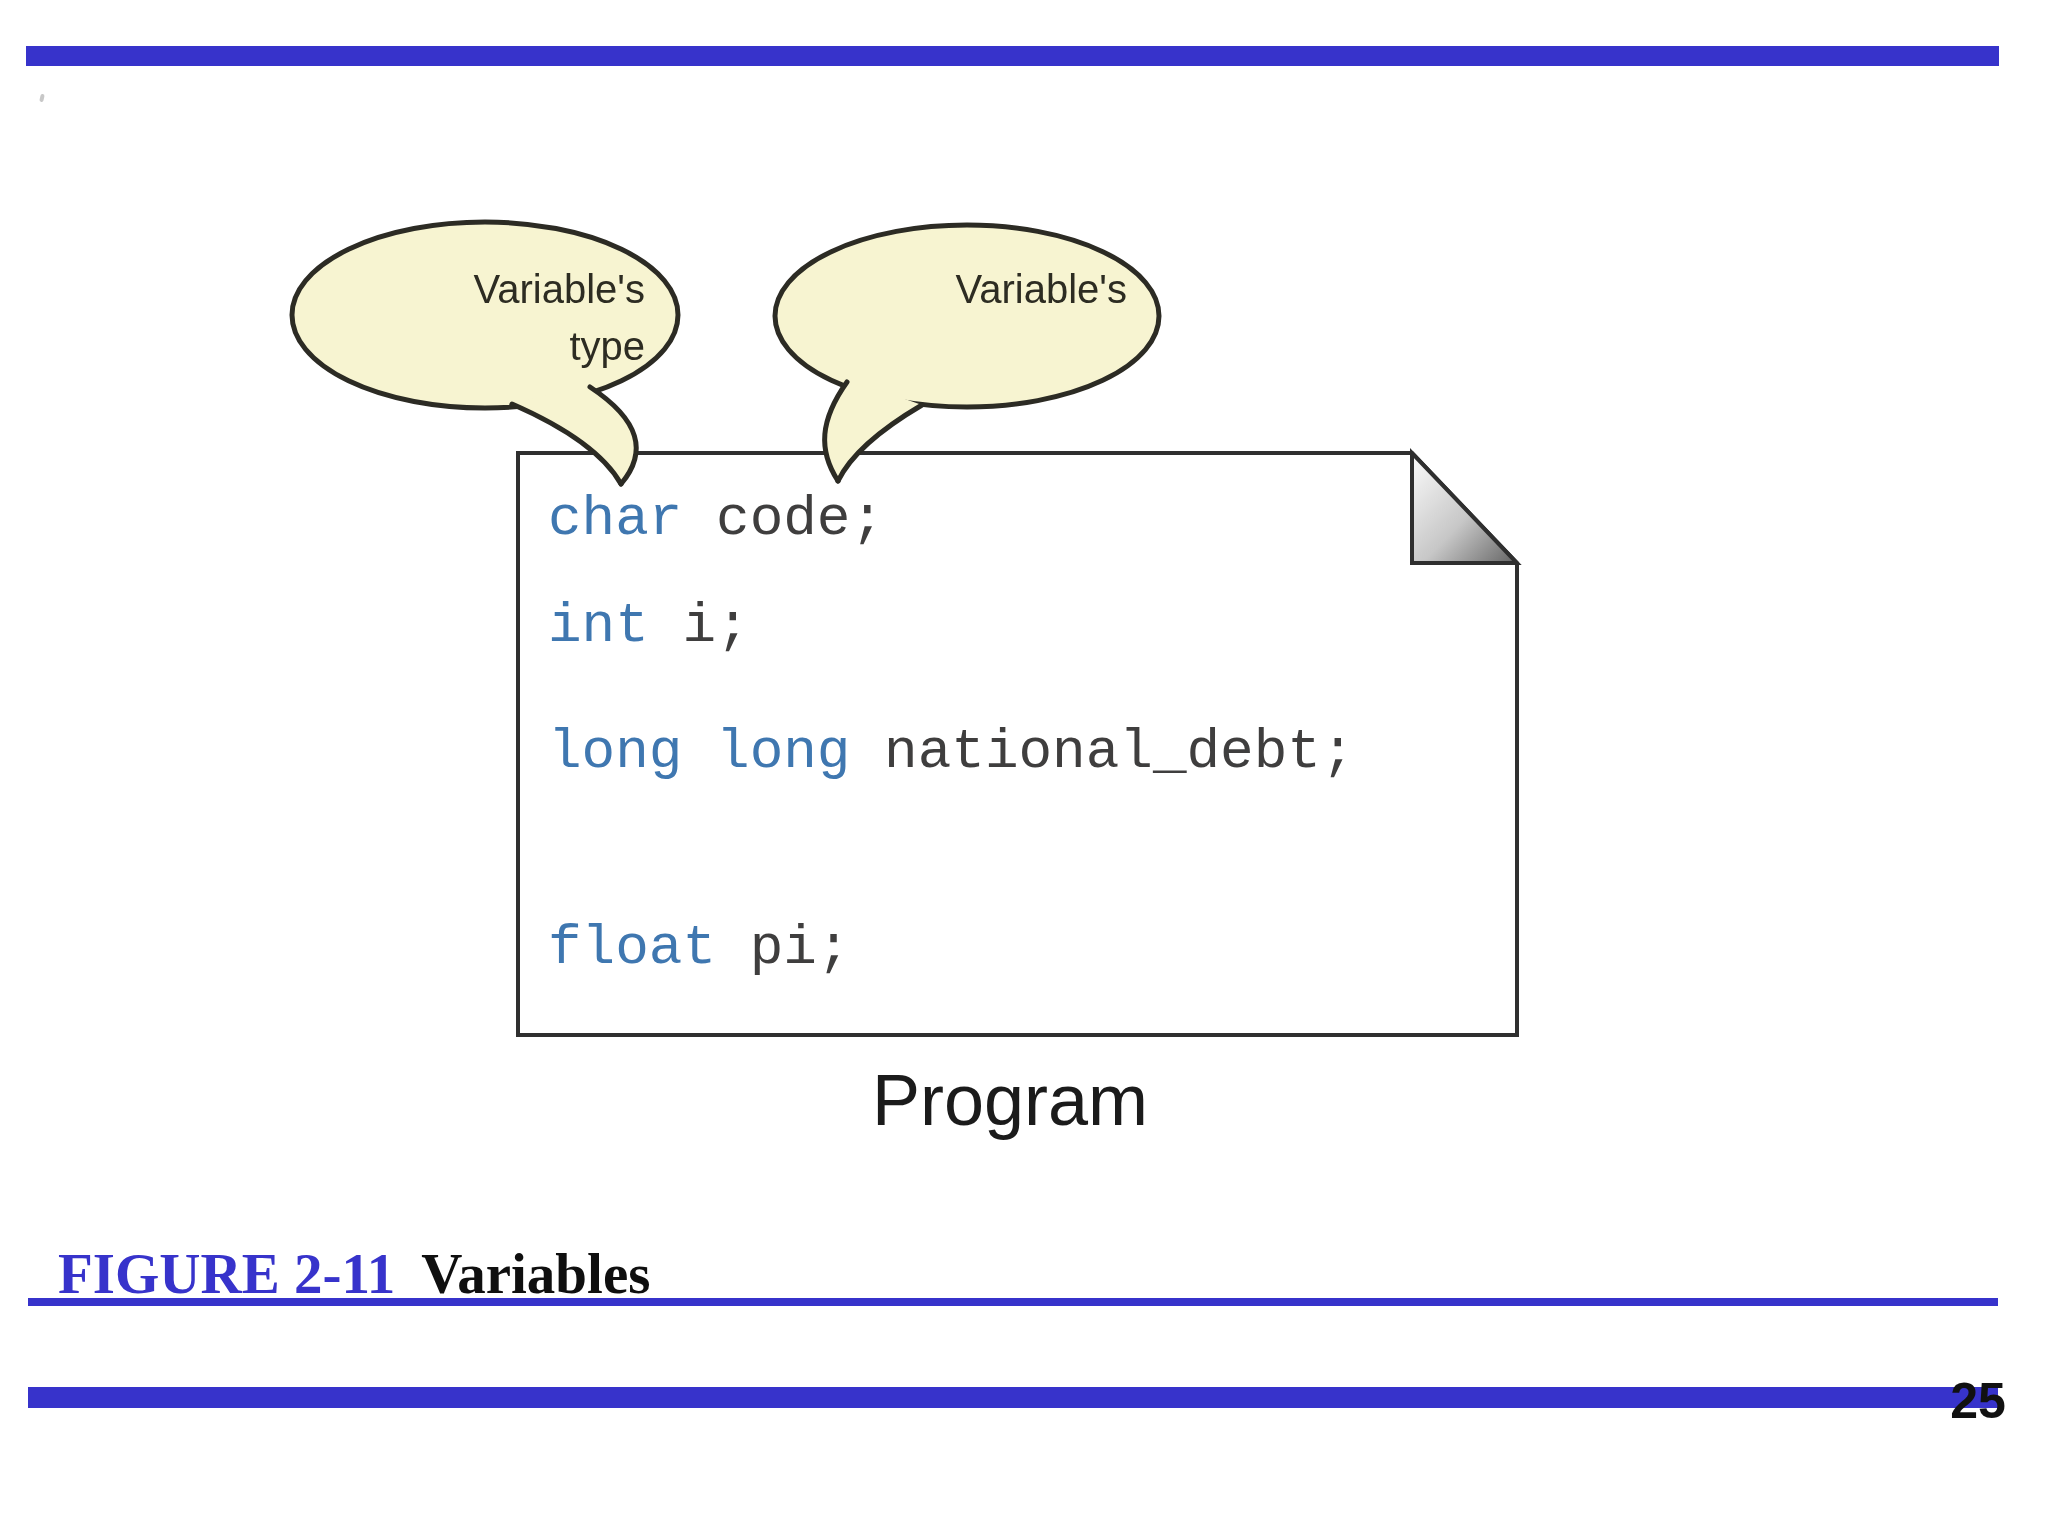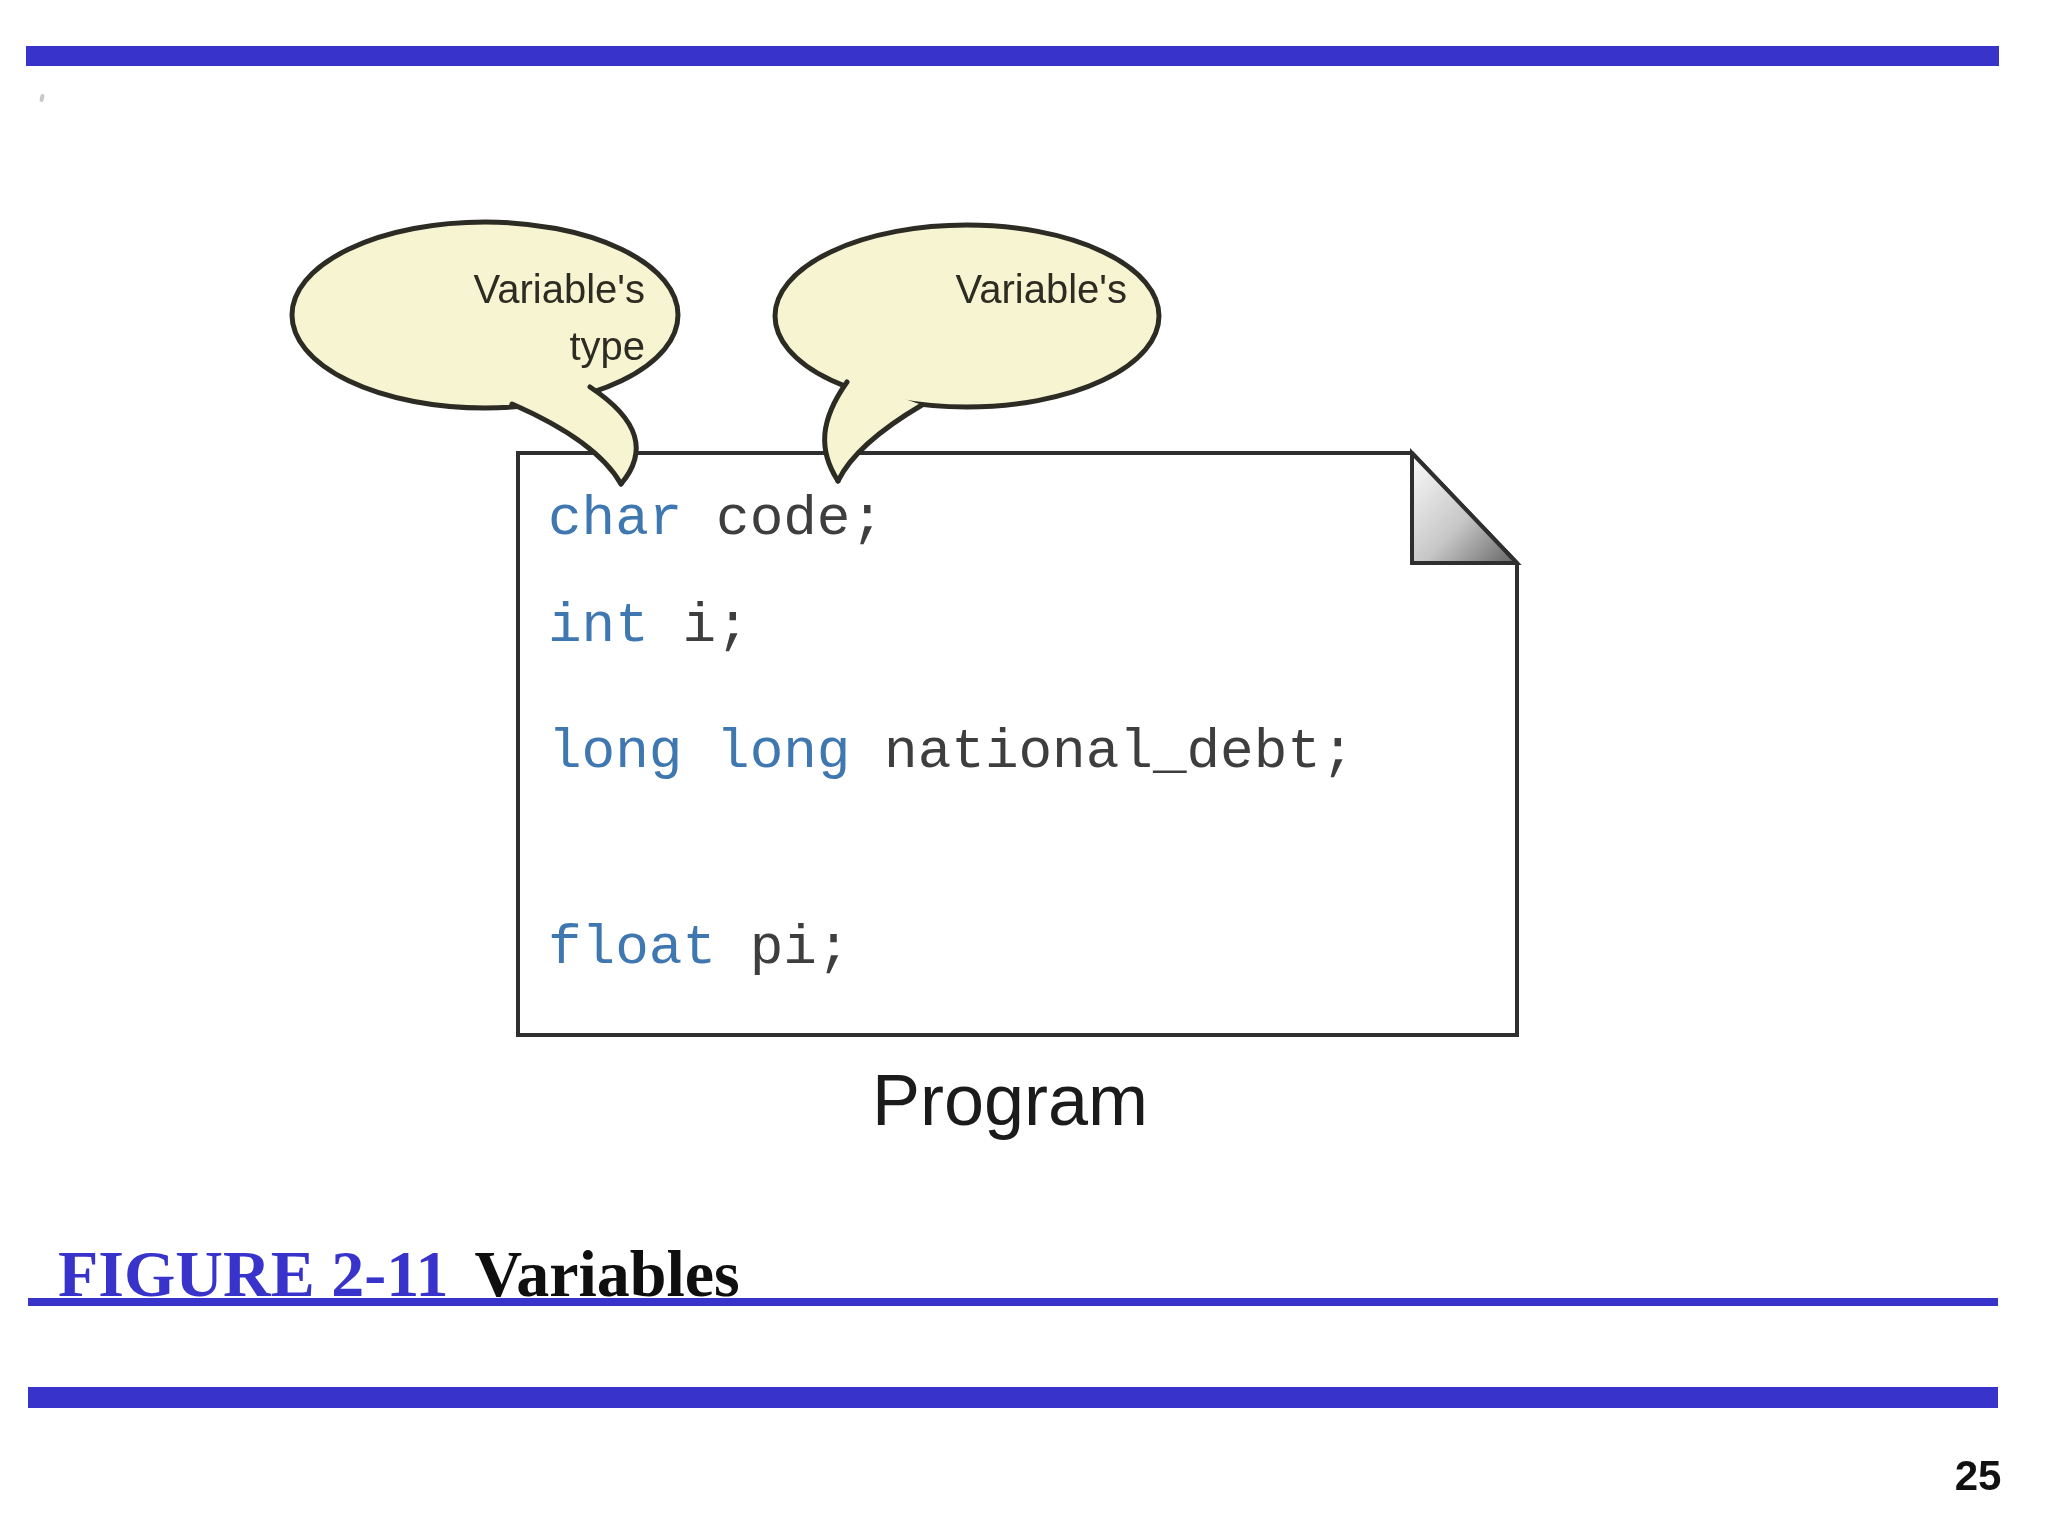--- a/index.html
+++ b/index.html
@@ -45,27 +45,27 @@
   #code-line-1{top:594px;}
   #code-line-2{top:701px;margin-top:19px;}
   #code-line-3{top:809px;}
   #code-line-4{top:916px;}
   #program-label{
     position:absolute;left:760px;top:1062px;width:500px;text-align:center;
     font-size:72px;line-height:76px;color:var(--label-text);
   }
   #figure-caption{
     position:absolute;left:58px;top:1244px;white-space:nowrap;
-    font-family:"Liberation Serif",serif;font-weight:bold;font-size:66px;line-height:60px;
+    font-family:"Liberation Serif",serif;font-weight:bold;font-size:57px;line-height:60px;
   }
   #figure-caption .fig-label{color:var(--accent);}
   #figure-caption .fig-title{color:var(--caption-title);margin-left:26px;}
   #page-number{
-    position:absolute;left:1938px;top:1452px;width:80px;text-align:center;
-    font-size:42px;font-weight:bold;color:var(--page-num);
+    position:absolute;left:1938px;top:1372px;width:80px;text-align:center;
+    font-size:50px;font-weight:bold;color:var(--page-num);
   }
 </style>
 </head>
 <body>
 
 <div id="page">
 
   <div id="top-bar" class="rule"></div>
   <div id="stray-dot"></div>
 

